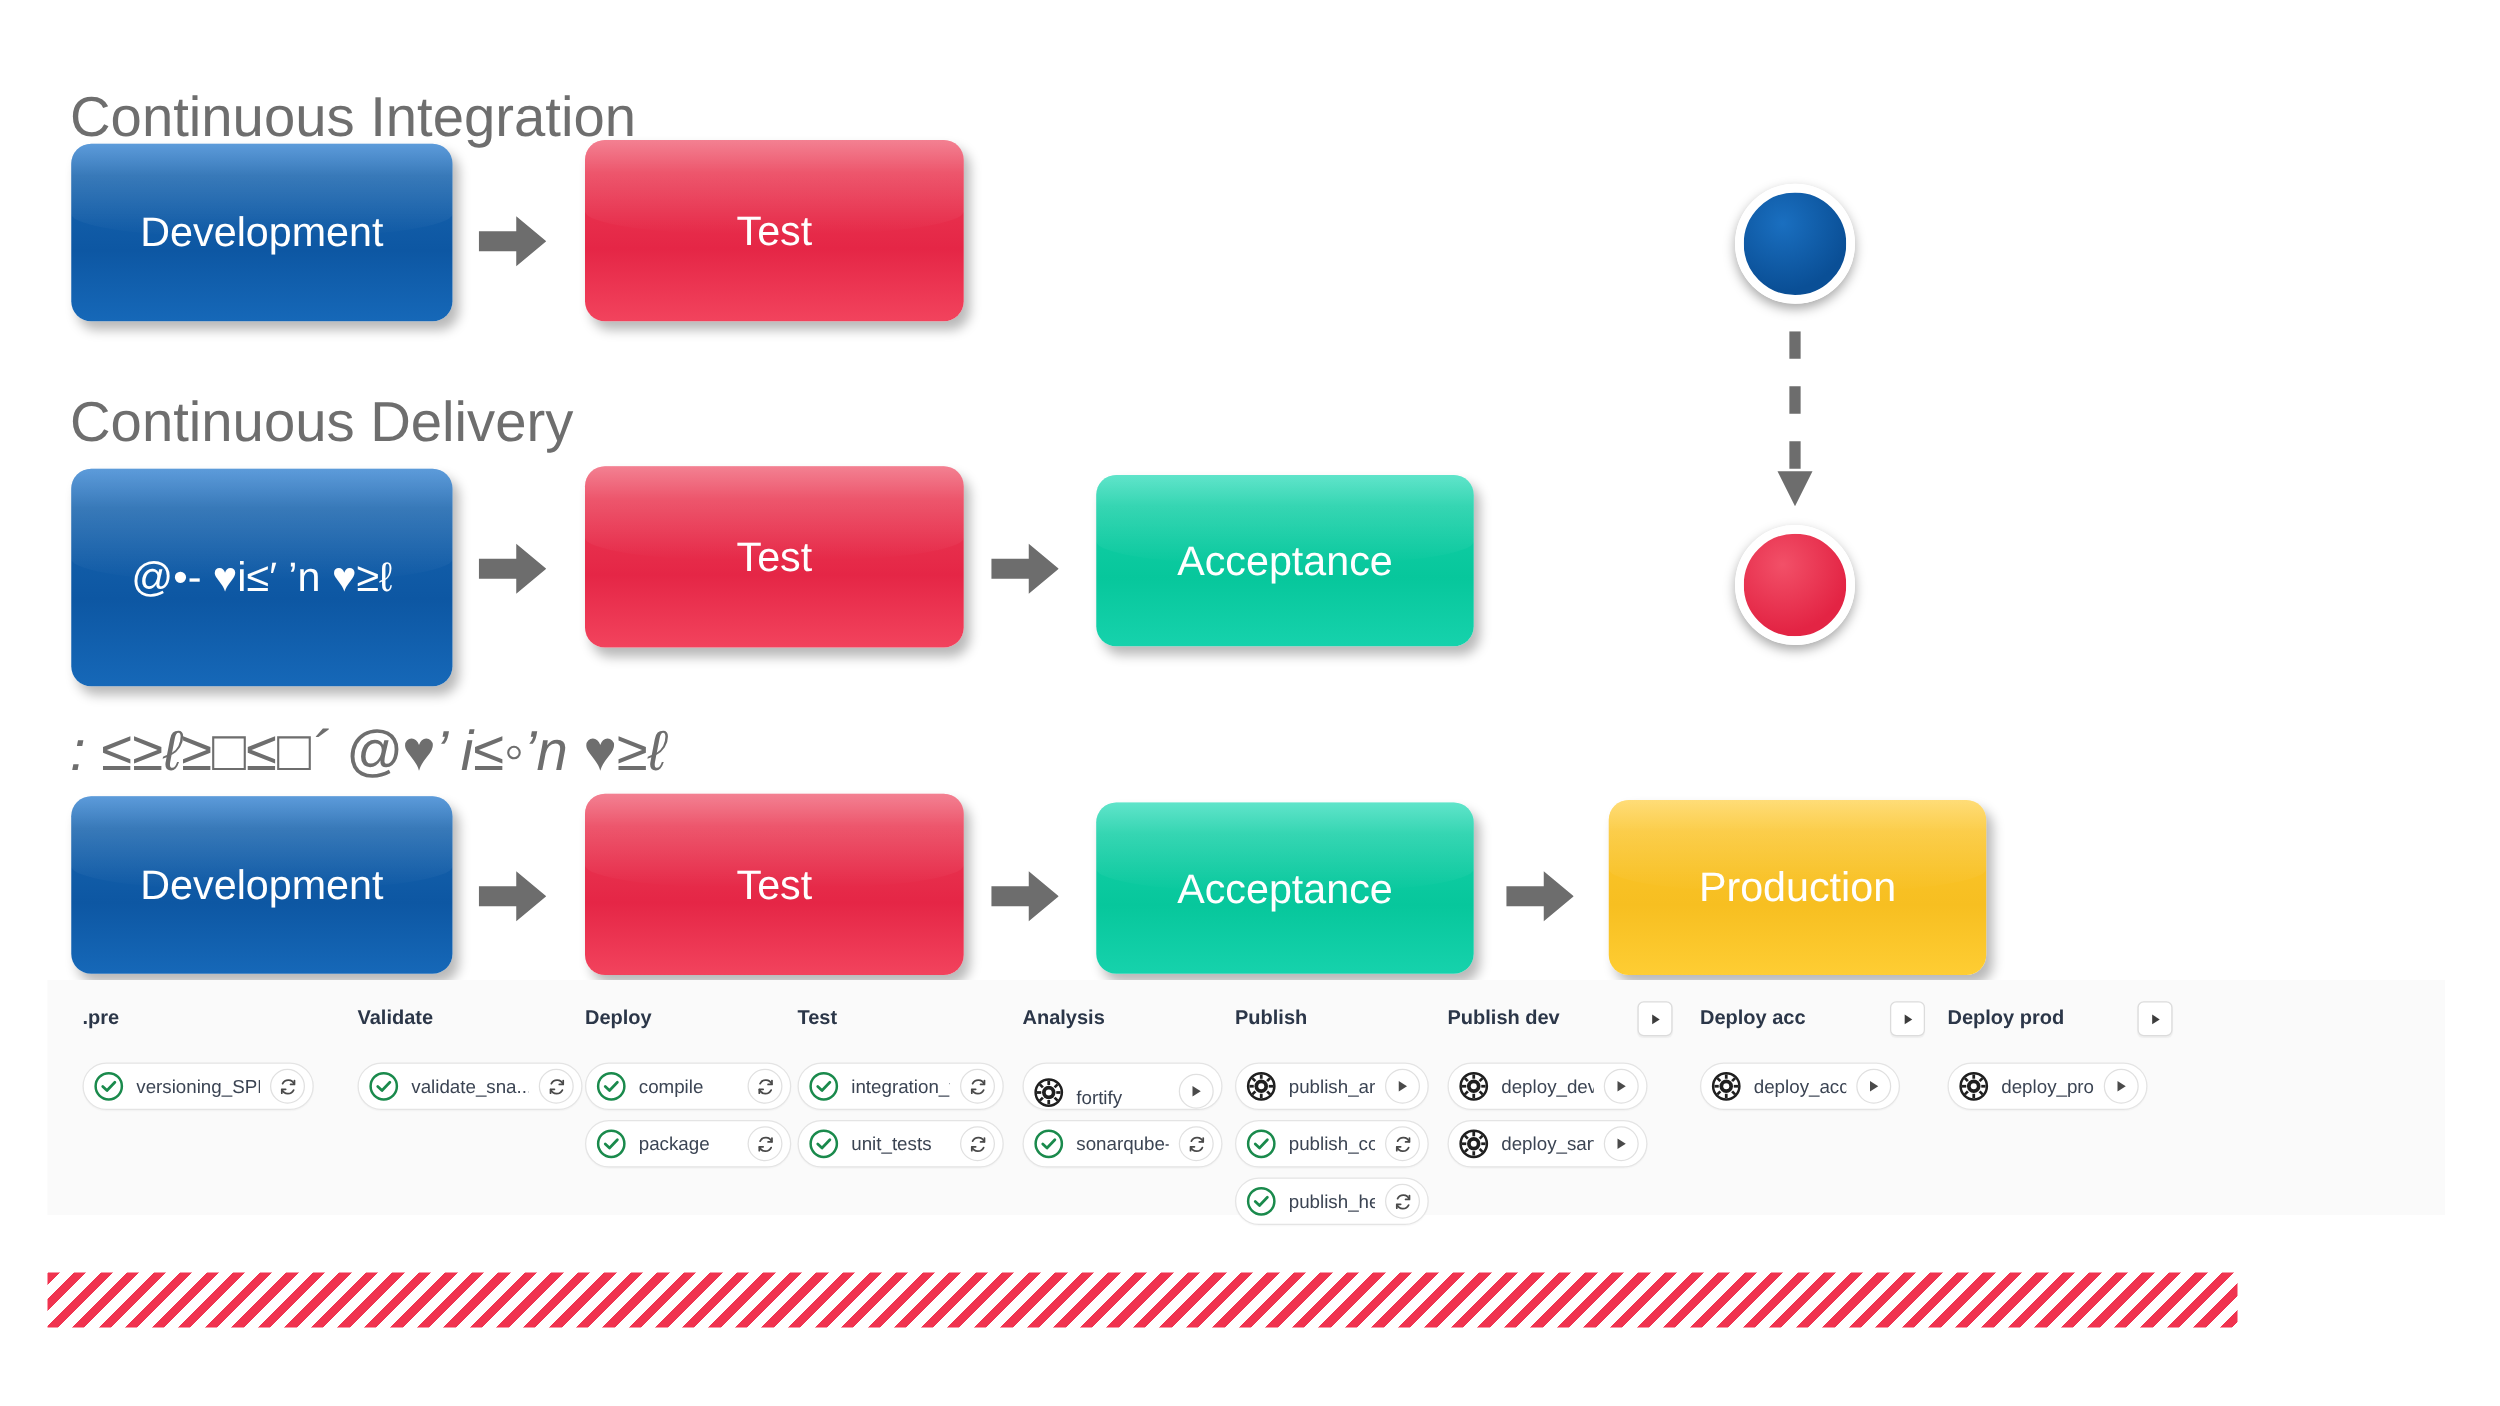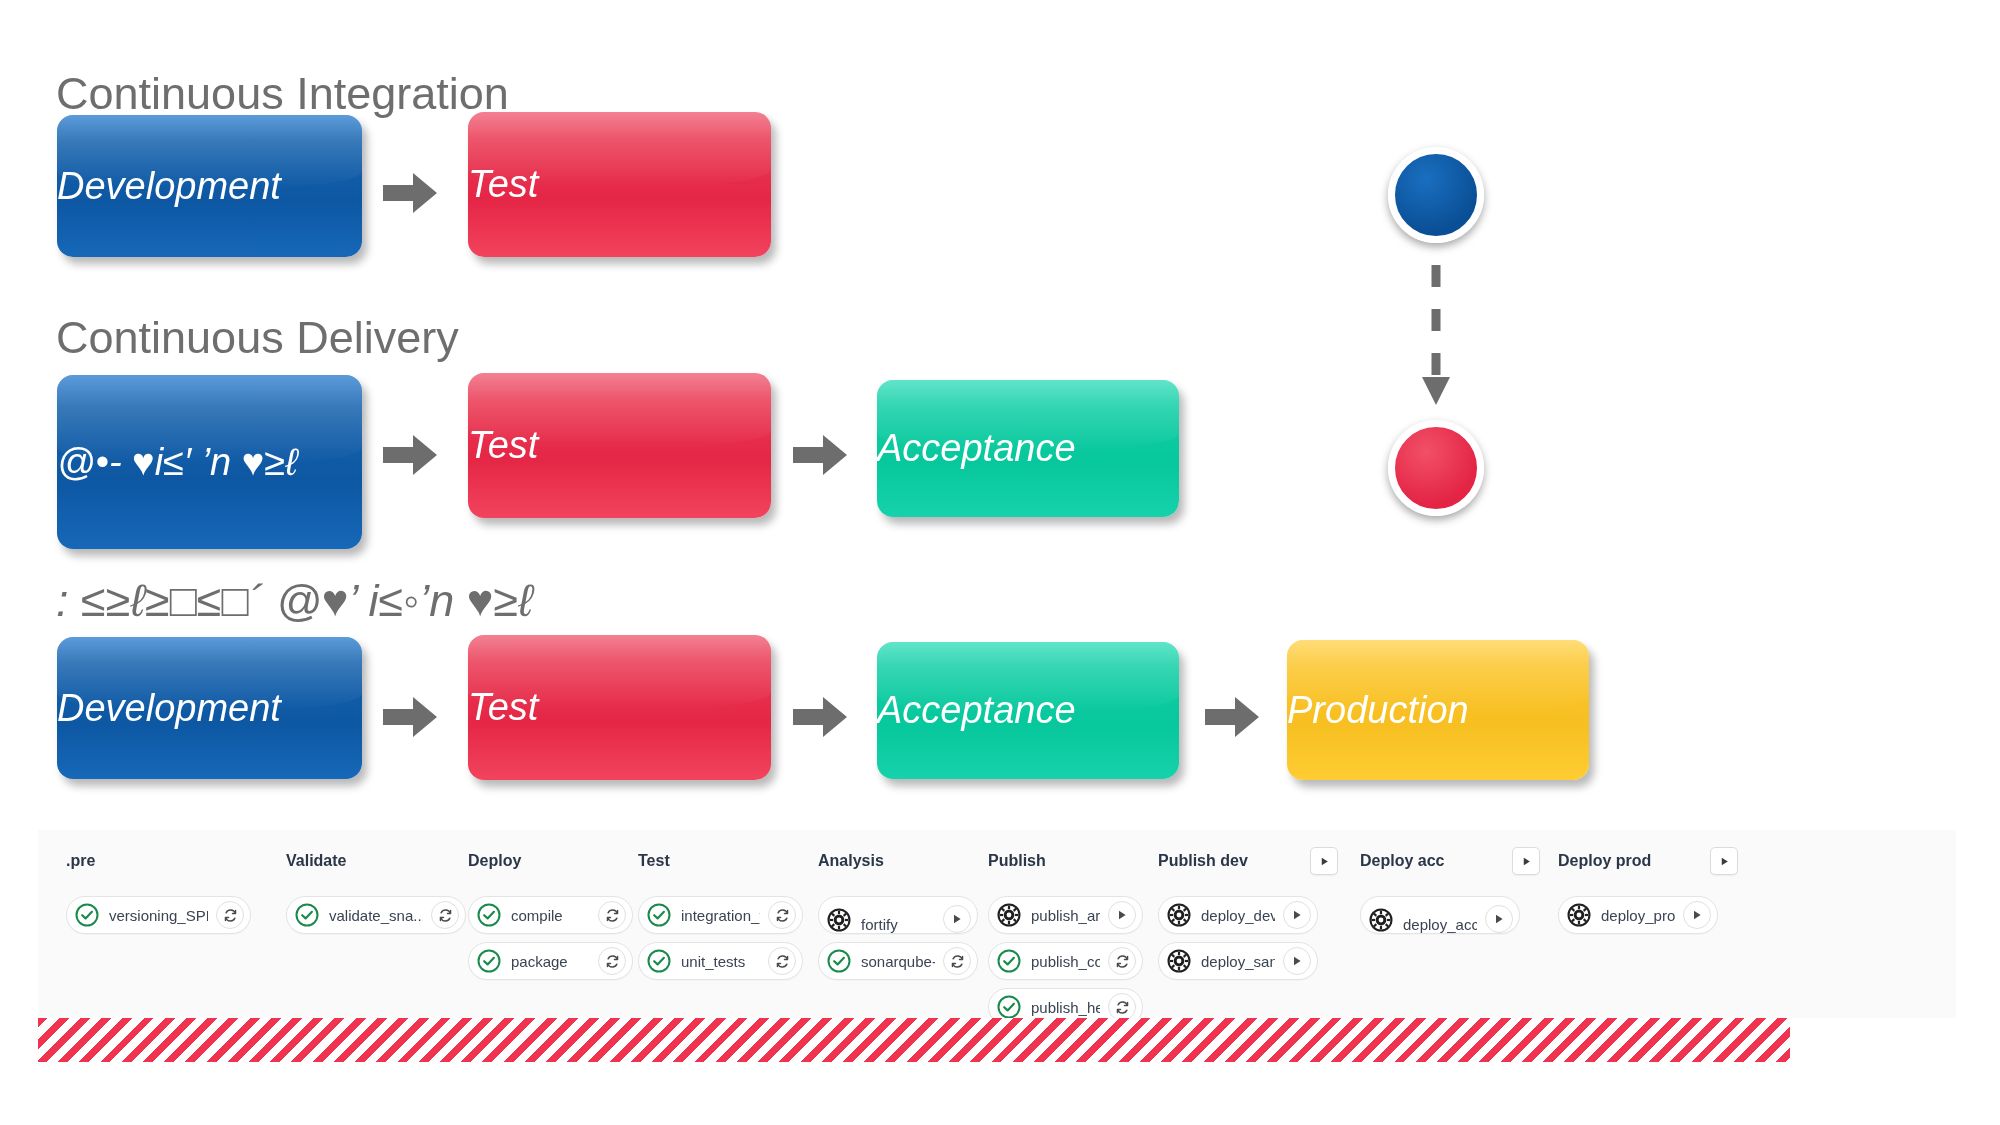--- a/index.html
+++ b/index.html
@@ -16,27 +16,26 @@
     color:#6e6e6e;
     font-size:45px;
     font-family:"Liberation Sans","DejaVu Sans",sans-serif;
     white-space:nowrap;
     letter-spacing:0px;
   }
 
   .box{
     position:absolute;
     border-radius:16px;
-    display:flex;align-items:center;justify-content:flex-start;
+    display:flex;align-items:center;justify-content:center;
     color:#ffffff;
-    font-size:38px;
+    font-size:33px;
     white-space:nowrap;
     box-shadow:5px 7px 9px rgba(0,0,0,.28);
     overflow:hidden;
-    font-style:italic;
   }
   .box .glare{
     position:absolute;left:0;right:0;top:0;height:52%;
     background:linear-gradient(to bottom,rgba(255,255,255,.22),rgba(255,255,255,0));
     pointer-events:none;border-radius:16px 16px 40% 40%/16px 16px 18px 18px;
   }
   .box .lbl{position:relative;z-index:2;}
 
   .box.blue  {background:linear-gradient(to bottom,#2f7fd0 0%,#1763ad 18%,#0d57a3 60%,#1668b8 100%);}
   .box.red   {background:linear-gradient(to bottom,#f05d73 0%,#ea3a54 18%,#e52646 60%,#f2435d 100%);}
@@ -61,21 +60,21 @@
   }
   .circle.blue{background:radial-gradient(circle at 38% 30%,#1a6fc0,#0a4f96 70%);}
   .circle.red {background:radial-gradient(circle at 38% 30%,#f25068,#e32444 70%);}
 
   .dash-arrow{position:absolute;}
   .dash-arrow svg{display:block;}
 
   
   #pipeline-panel{
     position:absolute;
-    left:38px;top:830px;
+    left:38px;top:784px;
     width:1918px;height:188px;
     background:#fafafa;
   }
   .pcol{position:absolute;top:0;}
   .pcol-head{
     display:flex;align-items:center;gap:10px;
     height:34px;padding-top:14px;
   }
   .pcol-title{
     font-size:16px;font-weight:bold;color:#2b3648;white-space:nowrap;
@@ -567,21 +566,21 @@
         <div class="pcol-title">Deploy acc</div>
         <div class="sq-play">
           <span>
             <svg width="11" height="11" viewBox="0 0 12 12">
               <path d="M3 1.8 L9.6 6 L3 10.2 Z" fill="#3c3c3c"></path>
             </svg>
           </span>
         </div>
       </div>
       <div class="jobs">
-        <div class="job" style="width: 160px; align-items: flex-end;">
+        <div class="job" style="width: 160px;">
           <span class="st">
             <svg width="26" height="26" viewBox="0 0 26 26">
               <circle cx="13" cy="13" r="10.5" fill="none" stroke="#1f1f1f" stroke-width="2"></circle>
               <g fill="#1f1f1f">
                 <circle cx="13" cy="13" r="5.4"></circle>
                 <rect x="11.9" y="3.6" width="2.2" height="3.4"></rect>
                 <rect x="11.9" y="19" width="2.2" height="3.4"></rect>
                 <rect x="3.6" y="11.9" width="3.4" height="2.2"></rect>
                 <rect x="19" y="11.9" width="3.4" height="2.2"></rect>
                 <rect x="6" y="6" width="2.2" height="3.4" transform="rotate(-45 7.1 7.7)"></rect>

